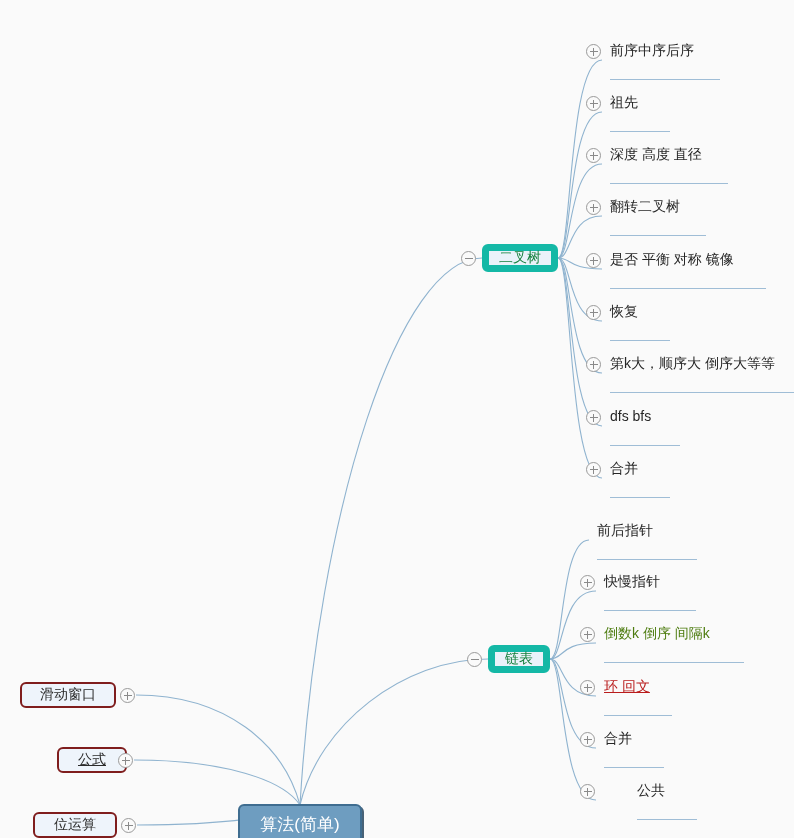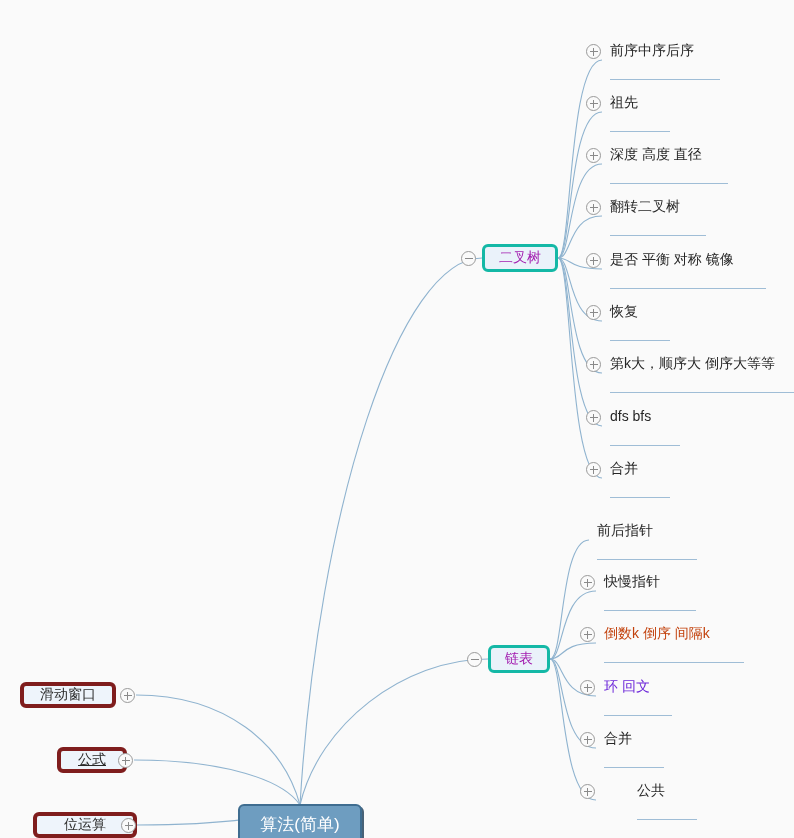--- a/index.html
+++ b/index.html
@@ -37,27 +37,27 @@
   .node-root {
     background: #6e9dc0;
     border: 2px solid #3f6versus;
     border: 2px solid #3f6d90;
     color: #ffffff;
     font-size: 17px;
     box-shadow: 2px 2px 0 rgba(40,70,95,0.85);
   }
   .node-branch {
     background: #eaf2fa;
-    border: 3px solid #14b8a6;
-    color: #a21caf;
+    border: 7px solid #14b8a6;
+    color: #15803d;
     font-size: 14px;
   }
   .node-leafbox {
     background: #eef4fb;
-    border: 4px solid #7f1d1d;
+    border: 2px solid #7f1d1d;
     color: #2b2b2b;
     font-size: 14px;
   }
 
   
   .node-text {
     position: absolute;
     white-space: nowrap;
     font-size: 14px;
     color: #262626;
@@ -161,36 +161,36 @@
       <div class="toggle plus" style="left: 586px; top: 410px; border-color: rgb(154, 154, 154);"></div>
       <div class="node-text" style="left: 610px; top: 459px; min-width: 60px; border-bottom-color: rgb(159, 189, 214); color: rgb(38, 38, 38);">合并</div>
       <div class="toggle plus" style="left: 586px; top: 462px; border-color: rgb(154, 154, 154);"></div>
       <div class="node-box node-branch" style="left: 488px; top: 645px; width: 62px; height: 28px;">
         <span>链表</span>
       </div>
       <div class="toggle" style="left: 467px; top: 652px; border-color: rgb(154, 154, 154);"></div>
       <div class="node-text" style="left: 597px; top: 521px; min-width: 100px; border-bottom-color: rgb(159, 189, 214); color: rgb(38, 38, 38);">前后指针</div>
       <div class="node-text" style="left: 604px; top: 572px; min-width: 92px; border-bottom-color: rgb(159, 189, 214); color: rgb(38, 38, 38);">快慢指针</div>
       <div class="toggle plus" style="left: 580px; top: 575px; border-color: rgb(154, 154, 154);"></div>
-      <div class="node-text" style="left: 604px; top: 624px; min-width: 140px; border-bottom-color: rgb(159, 189, 214); color: #c2410c;">倒数k 倒序 间隔k</div>
+      <div class="node-text" style="left: 604px; top: 624px; min-width: 140px; border-bottom-color: rgb(159, 189, 214); color: #4d7c0f;">倒数k 倒序 间隔k</div>
       <div class="toggle plus" style="left: 580px; top: 627px; border-color: rgb(154, 154, 154);"></div>
-      <div class="node-text" style="left: 604px; top: 677px; min-width: 68px; border-bottom-color: rgb(159, 189, 214); color: #6d28d9;">环 回文</div>
+      <div class="node-text" style="left: 604px; top: 677px; min-width: 68px; border-bottom-color: rgb(159, 189, 214); color: #b91c1c; text-decoration: underline;">环 回文</div>
       <div class="toggle plus" style="left: 580px; top: 680px; border-color: rgb(154, 154, 154);"></div>
       <div class="node-text" style="left: 604px; top: 729px; min-width: 60px; border-bottom-color: rgb(159, 189, 214); color: rgb(38, 38, 38);">合并</div>
       <div class="toggle plus" style="left: 580px; top: 732px; border-color: rgb(154, 154, 154);"></div>
       <div class="node-text" style="left: 604px; top: 781px; min-width: 60px; border-bottom-color: rgb(159, 189, 214); color: rgb(38, 38, 38); margin-left: 33px;">公共</div>
       <div class="toggle plus" style="left: 580px; top: 784px; border-color: rgb(154, 154, 154);"></div>
       <div class="node-box node-leafbox" style="left: 20px; top: 682px; width: 96px; height: 26px;">
         <span>滑动窗口</span>
       </div>
       <div class="toggle plus" style="left: 120px; top: 688px; border-color: rgb(154, 154, 154);"></div>
       <div class="node-box node-leafbox" style="left: 57px; top: 747px; width: 70px; height: 26px; text-decoration: underline;">
         <span>公式</span>
       </div>
       <div class="toggle plus" style="left: 118px; top: 753px; border-color: rgb(154, 154, 154);"></div>
-      <div class="node-box node-leafbox" style="left: 33px; top: 812px; width: 104px; height: 26px;">
+      <div class="node-box node-leafbox" style="left: 33px; top: 812px; width: 84px; height: 26px;">
         <span>位运算</span>
       </div>
       <div class="toggle plus" style="left: 121px; top: 818px; border-color: rgb(154, 154, 154);"></div>
     </div>
 
 
 </div>
 
 </body></html>

